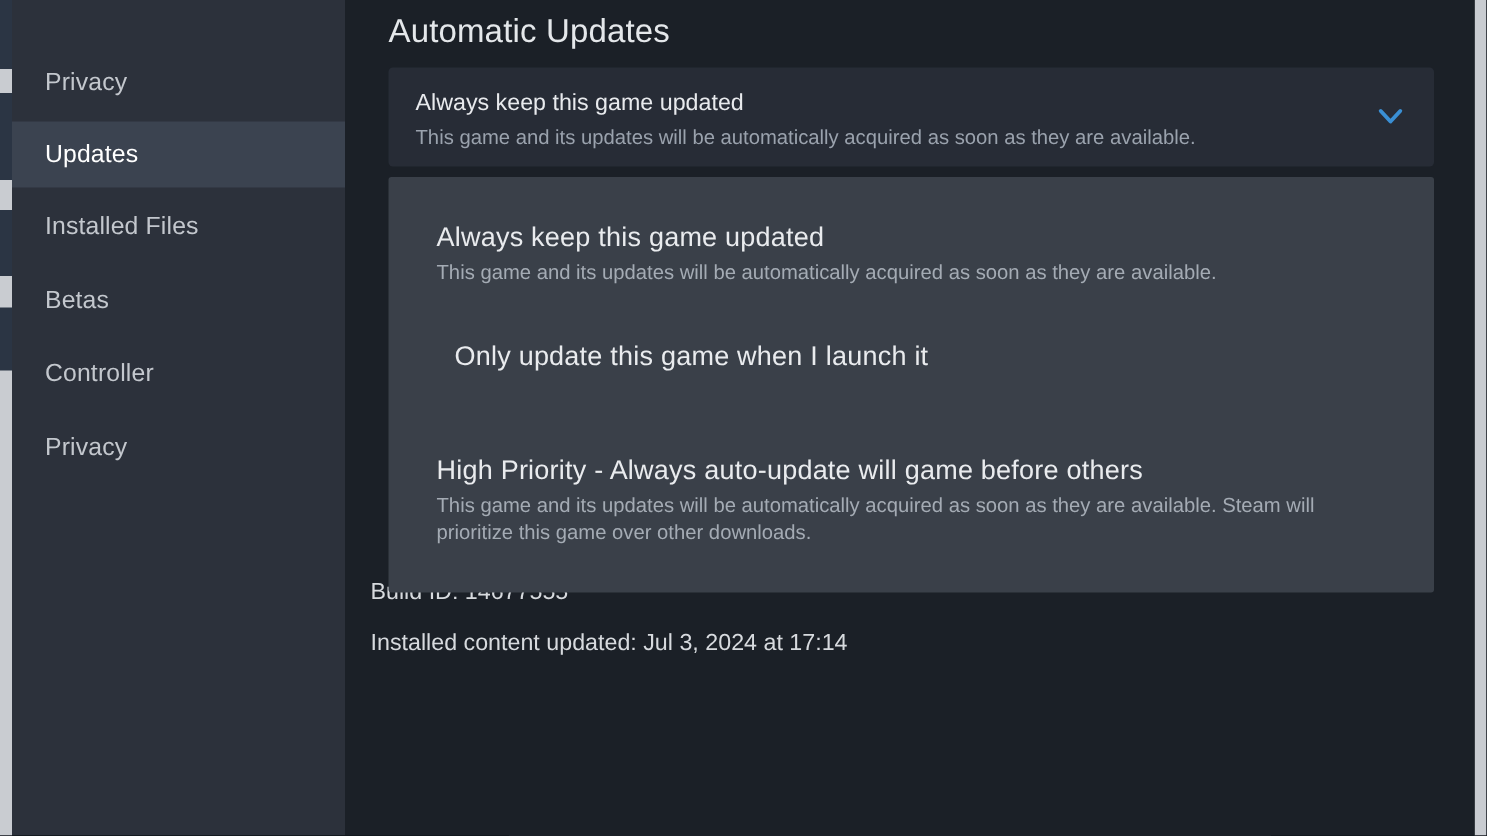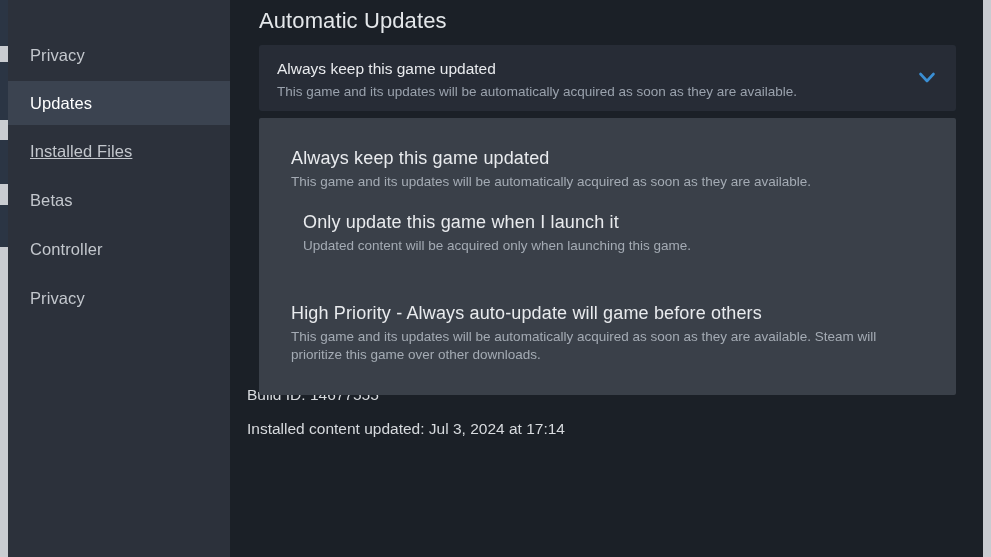--- a/index.html
+++ b/index.html
@@ -185,21 +185,21 @@
   <nav id="sidebar">
 
     <div class="sidebar-item" style="top:33px;">
       <span class="sidebar-label">Privacy</span>
     </div>
 
     <div class="sidebar-item selected" style="top:81px;">
       <span class="sidebar-label">Updates</span>
     </div>
 
-    <div class="sidebar-item" style="top:129px;text-decoration:underline;">
+    <div class="sidebar-item" style="top:129px;">
       <span class="sidebar-label">Installed Files</span>
     </div>
 
     <div class="sidebar-item" style="top:178px;align-items:center;">
       <span class="sidebar-label">Betas</span>
     </div>
 
     <div class="sidebar-item" style="top:227px;">
       <span class="sidebar-label">Controller</span>
     </div>
@@ -227,23 +227,22 @@
       </span>
     </div>
 
     <div id="update-dropdown">
 
       <div class="dd-option" style="top:29px;">
         <div class="opt-title">Always keep this game updated</div>
         <div class="opt-desc">This game and its updates will be automatically acquired as soon as they are available.</div>
       </div>
 
-      <div class="dd-option" style="top:93px;padding-left:44px;">
+      <div class="dd-option" style="top:108px;padding-left:44px;">
         <div class="opt-title">Only update this game when I launch it</div>
-        <div class="opt-desc">Updated content will be acquired only when launching this game.</div>
       </div>
 
       <div class="dd-option" style="top:184px;">
         <div class="opt-title">High Priority - Always auto-update will game before others</div>
         <div class="opt-desc" style="max-width:625px;">This game and its updates will be automatically acquired as soon as they are available. Steam will prioritize this game over other downloads.</div>
       </div>
 
     </div>
 
   </section>

